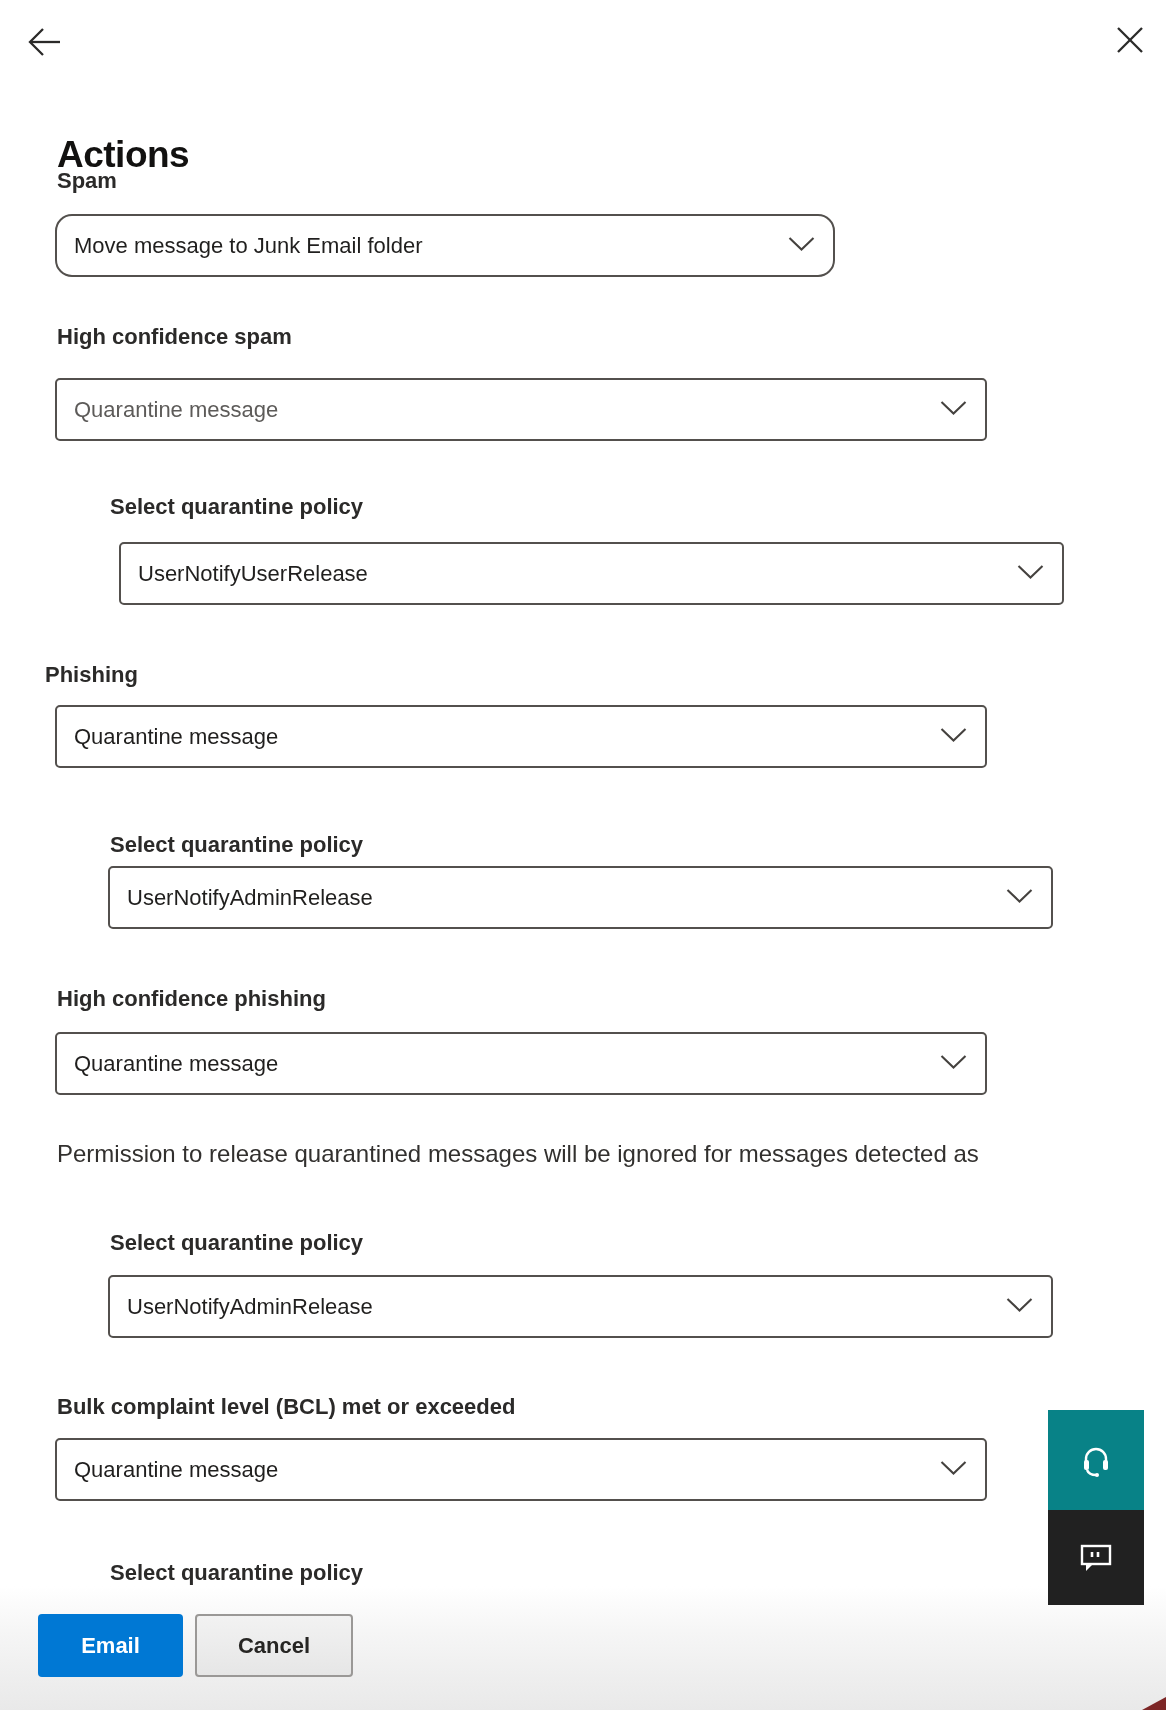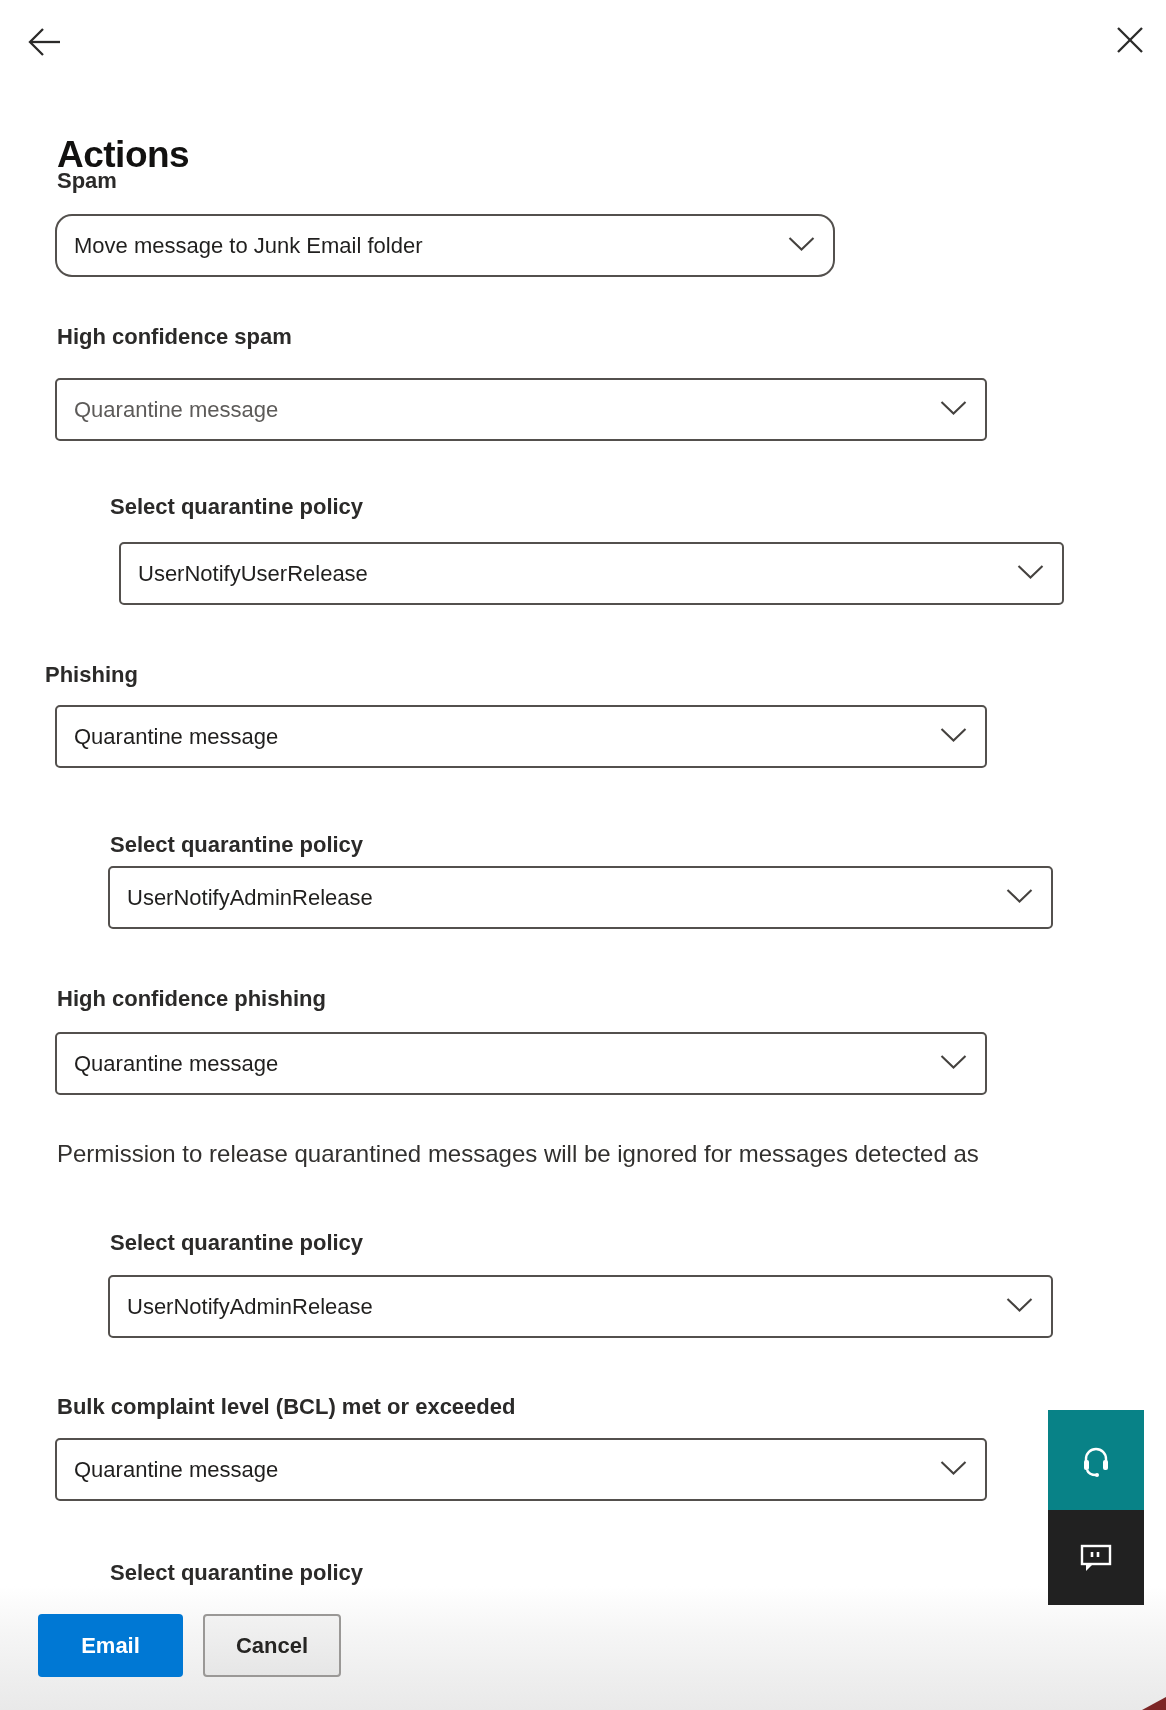--- a/index.html
+++ b/index.html
@@ -66,21 +66,21 @@
     border-radius:4px;
     font-family:"Liberation Sans", sans-serif;
     font-size:22px;font-weight:600;
     cursor:pointer;
   }
   .btn-primary{
     left:38px;width:145px;
     background:#0078d4;border:none;color:#ffffff;
   }
   .btn-secondary{
-    left:203px;width:138px;
+    left:195px;width:158px;
     background:linear-gradient(#f2f2f2,#e6e6e6);
     border:2px solid #9a9896;color:#262523;
   }
   .float-btn{
     position:absolute;left:1048px;
     width:96px;
     display:flex;align-items:center;justify-content:center;
     border:none;cursor:pointer;padding:0;
     z-index:6;
   }

